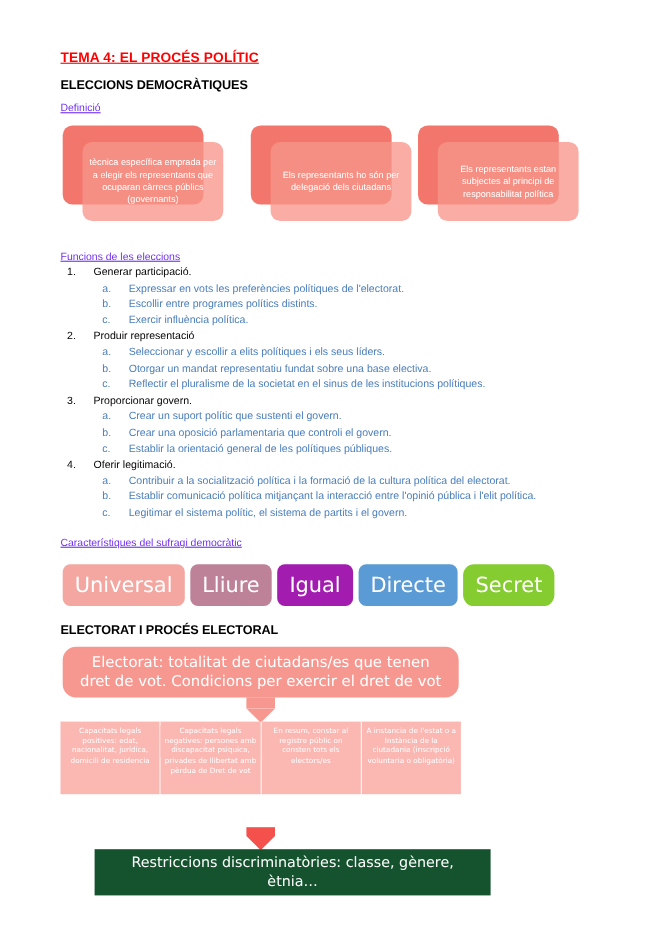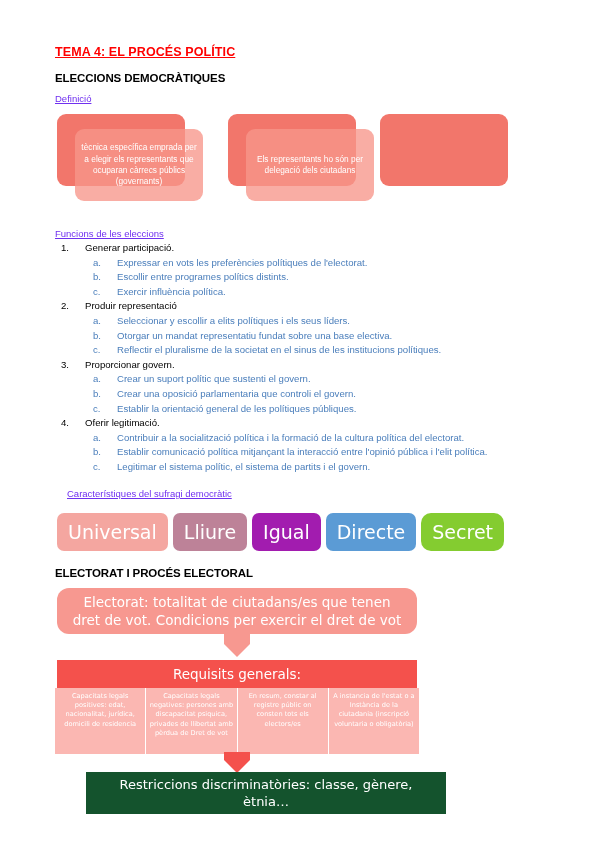--- a/index.html
+++ b/index.html
@@ -233,20 +233,23 @@
       </div>
     </div>
     <div class="layerbox" style="left:228px; top:114px;">
       <div class="back"></div>
       <div class="front">
         <span>Els representants ho són per delegació dels ciutadans</span>
       </div>
     </div>
     <div class="layerbox" style="left:380px; top:114px;">
       <div class="back"></div>
+      <div class="front">
+        <span>Els representants estan subjectes al principi de responsabilitat política</span>
+      </div>
     </div>
   </div>
 
   <div class="sub-head" style="top:228px;">Funcions de les eleccions</div>
 
   <div class="fnlist" style="top:241px;">
 
     <div class="lvl1">
       <span class="marker">1.</span>
       <span>Generar participació.</span>
@@ -309,42 +312,42 @@
     <div class="lvl2">
       <span class="marker">b.</span>
       <span>Establir comunicació política mitjançant la interacció entre l'opinió pública i l'elit política.</span>
     </div>
     <div class="lvl2">
       <span class="marker">c.</span>
       <span>Legitimar el sistema polític, el sistema de partits i el govern.</span>
     </div>
   </div>
 
-  <div class="sub-head" style="top:488px;margin-left:12px;">Característiques del sufragi democràtic</div>
+  <div class="sub-head" style="top:488px;">Característiques del sufragi democràtic</div>
 
   <div class="badges" style="top:513px;">
     <div class="badge" style="background:#F4A6A0;">Universal</div>
     <div class="badge" style="background:#BD8298;">Lliure</div>
     <div class="badge" style="background:#a21caf;">Igual</div>
     <div class="badge" style="background:#5B9BD5;">Directe</div>
     <div class="badge" style="background:#84CC30;border-radius:10px;">Secret</div>
   </div>
 
   <div class="section-head" style="top:567px;">ELECTORAT I PROCÉS ELECTORAL</div>
 
   <div class="flowbox flow-electorat" style="top:588px; height:46px;border-radius:12px;">Electorat: totalitat de ciutadans/es que tenen dret de vot. Condicions per exercir el dret de vot</div>
 
   <div>
     <div class="arrow-stem" style="left:224px; top:634px; width:26px; height:10px;"></div>
     <div class="arrow-head" style="left:224px; top:644px;"></div>
   </div>
 
   <div class="flowbox flow-requisits" style="top:660px; height:28px;">Requisits generals:</div>
 
-  <div class="subrow" style="top:688px;">
+  <div class="subrow" style="top:656px;">
     <div class="subcell">Capacitats legals positives: edat, nacionalitat, jurídica, domicili de residencia</div>
     <div class="subcell">Capacitats legals negatives: persones amb discapacitat psiquica, privades de llibertat amb pèrdua de Dret de vot</div>
     <div class="subcell">En resum, constar al registre públic on consten tots els electors/es</div>
     <div class="subcell">A instancia de l'estat o a Instància de la ciutadania (inscripció voluntaria o obligatòria)</div>
   </div>
 
   <div>
     <div class="arrow-stem arrow-stem-dark" style="left:224px; top:752px; width:26px; height:8px;"></div>
     <div class="arrow-head arrow-head-dark" style="left:224px; top:760px;"></div>
   </div>

